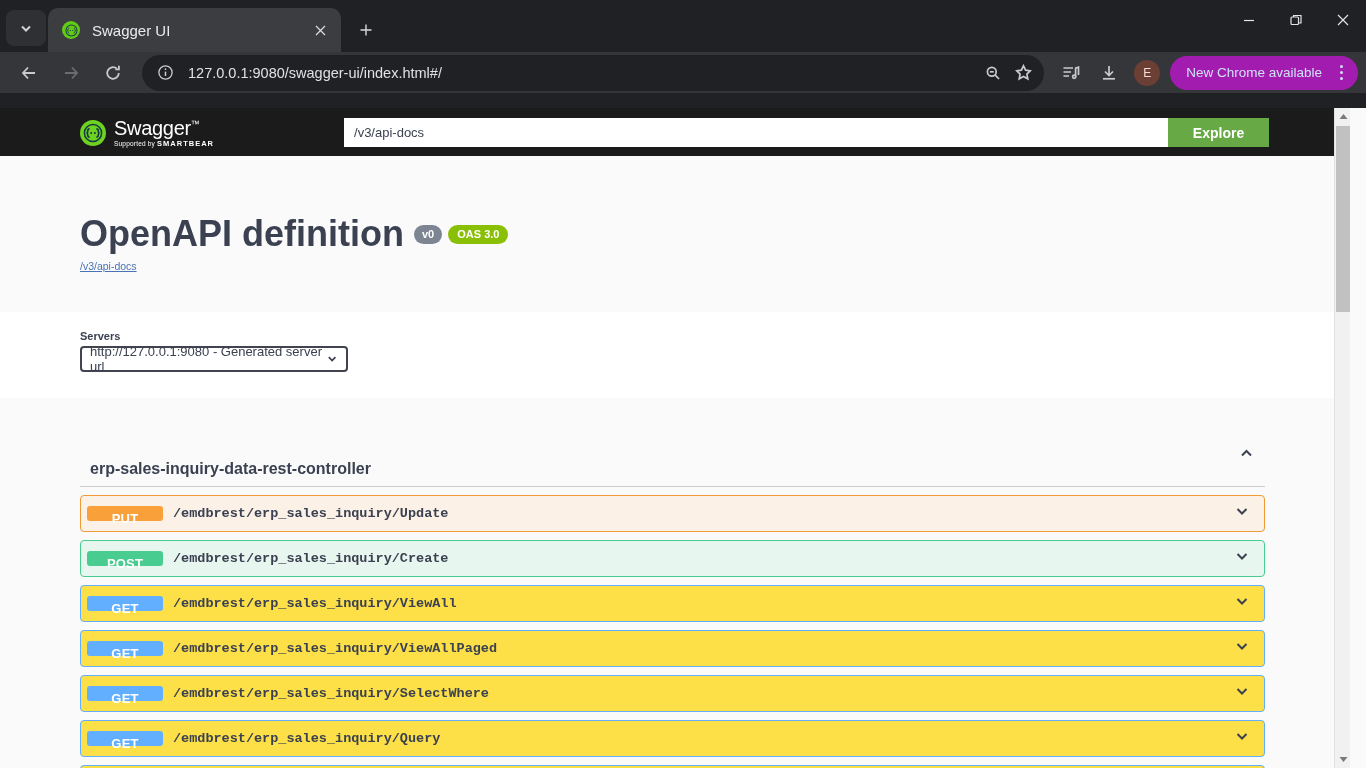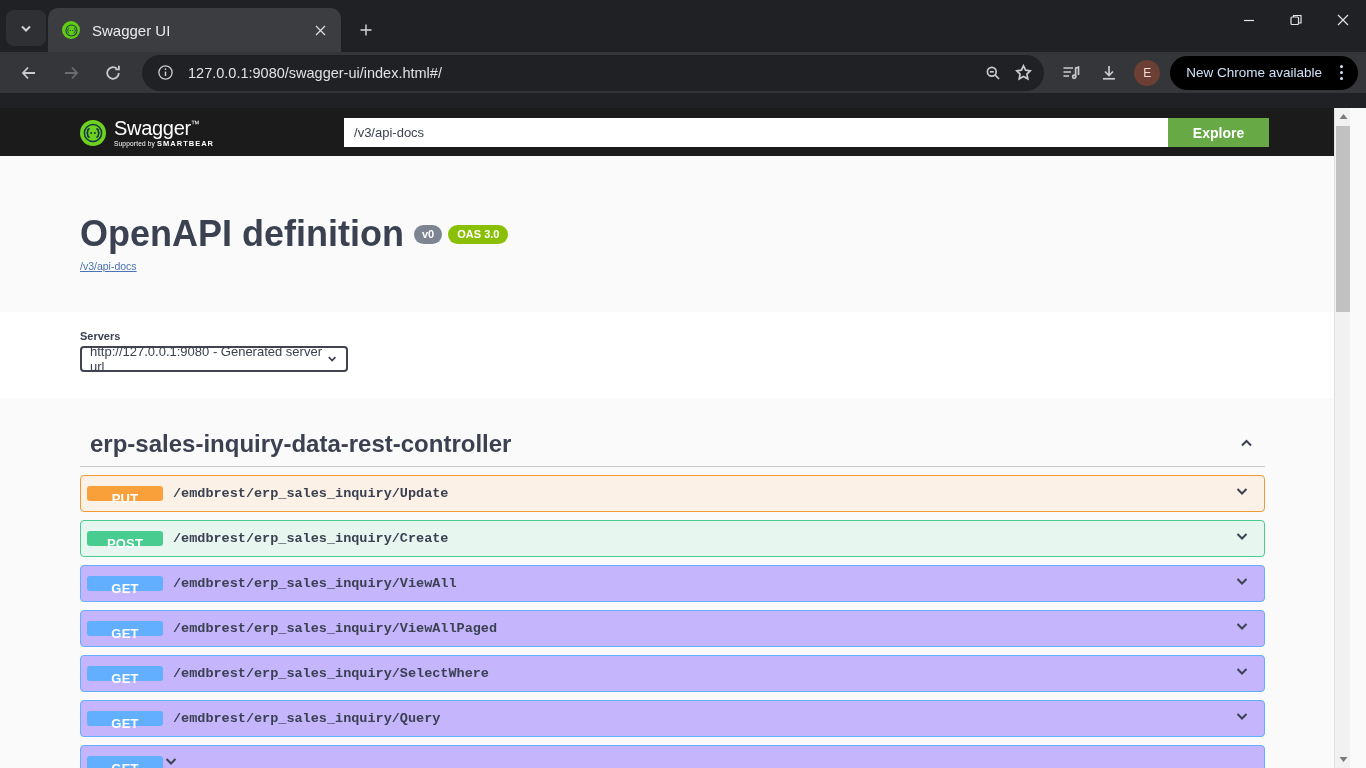--- a/index.html
+++ b/index.html
@@ -87,21 +87,21 @@
 
   .tb-icon { width: 34px; height: 34px; margin: 0 2px; border-radius: 50%; display: flex; align-items: center; justify-content: center; cursor: pointer; flex: none; }
   .tb-icon svg { stroke: #c8cacd; fill: none; stroke-width: 1.7; }
 
   .profile-avatar {
     width: 26px; height: 26px; border-radius: 50%; background: #6b3f33;
     color: #f3dcd6; font-size: 12px; display: flex; align-items: center; justify-content: center;
     margin: 0 6px; flex: none; cursor: pointer;
   }
   .chrome-pill {
-    height: 34px; background: #000000; border-radius: 17px;
+    height: 34px; background: #a21caf; border-radius: 17px;
     display: flex; align-items: center; padding: 0 4px 0 16px; margin-left: 4px;
     color: #cfe2f7; font-size: 13.5px; cursor: pointer; flex: none;
   }
   .kebab { width: 26px; display: flex; flex-direction: column; align-items: center; justify-content: center; gap: 3px; margin-left: 6px; cursor: pointer; }
   .kebab i { width: 3px; height: 3px; border-radius: 50%; background: #cfe2f7; display: block; }
 
   
   .viewport {
     position: absolute; left: 0; top: 108px; width: 1366px; height: 660px;
     background: #fafafa; overflow: hidden;
@@ -161,21 +161,21 @@
     display: flex; align-items: center; justify-content: space-between; cursor: pointer;
     font-family: "Liberation Sans", sans-serif;
   }
   .servers-select svg { stroke: #3b4151; fill: none; stroke-width: 1.8; }
 
   .tag-section { padding: 0 85px 0 80px; margin-top: 32px; }
   .tag-header {
     display: flex; align-items: center; justify-content: space-between;
     padding: 0 10px 8px 10px; border-bottom: 1px solid #ccc; cursor: pointer;
   }
-  .tag-name { font-size: 24px; font-weight: bold; color: #3b4151; }
+  .tag-name { font-size: 16px; font-weight: bold; color: #3b4151; margin-top: 30px; }
   .tag-header svg { stroke: #3b4151; fill: none; stroke-width: 2; }
 
   .op-row {
     display: flex; align-items: center; height: 37px; margin-top: 8px;
     border-radius: 4px; cursor: pointer; padding-right: 14px;
   }
   .op-method {
     width: 76px; min-width: 76px; height: 15px; border-radius: 3px;
     color: #fff; font-size: 13px; font-weight: bold; text-align: center;
     line-height: 25px; margin-left: 6px; letter-spacing: 0.2px;
@@ -184,21 +184,21 @@
     flex: 1; margin-left: 10px; font-size: 13.5px; color: #3b4151;
     font-family: "Liberation Mono", monospace; font-weight: bold;
     white-space: nowrap; overflow: hidden;
   }
   .op-chevron svg { stroke: #3b4151; fill: none; stroke-width: 2; }
 
   .op-put  { background: #fbf1e6; border: 1px solid #f19a35; }
   .op-put  .op-method { background: #f9a03a; }
   .op-post { background: #e8f6f0; border: 1px solid #49cc90; }
   .op-post .op-method { background: #49cc90; }
-  .op-get  { background: #c4b5fd; border: 1px solid #61affe; }
+  .op-get  { background: #fde047; border: 1px solid #61affe; }
   .op-get  .op-method { background: #61affe; }
 
   
   .pg-scroll {
     position: absolute; right: 0; top: 0; width: 16px; height: 660px;
     background: #f1f1f1; border-left: 1px solid #e2e2e2;
   }
   .pg-scroll .arrow { width: 16px; height: 17px; display: flex; align-items: center; justify-content: center; cursor: pointer; }
   .pg-scroll .arrow svg { fill: #7a7a7a; }
   .pg-scroll .arrow.bot { position: absolute; bottom: 0; }

